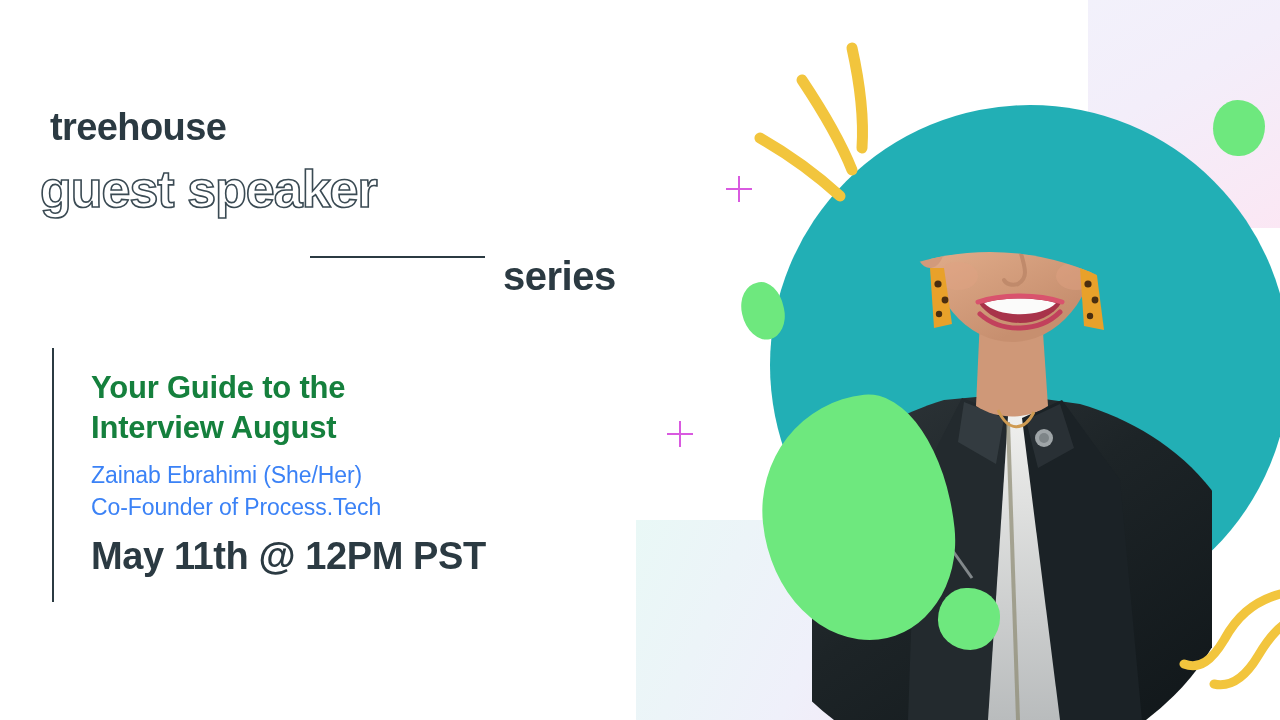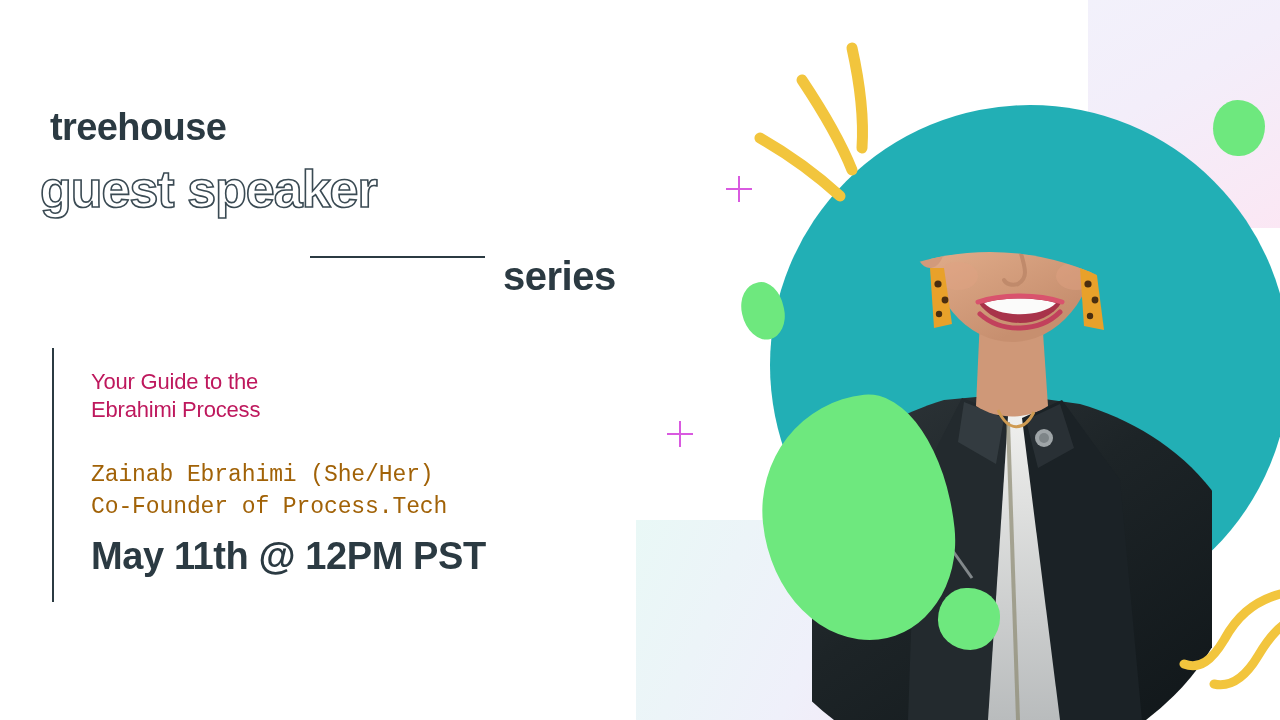--- a/index.html
+++ b/index.html
@@ -90,27 +90,27 @@
     color:#2b3a42;line-height:1;
   }
 
   .vbar{
     position:absolute;left:52px;top:348px;width:2px;height:254px;
     background:#2b3a42;
   }
 
   .talk-title{
     position:absolute;left:91px;top:368px;width:470px;
-    font-size:22px;font-weight:400;line-height:1.28;
-    color:#be185d;letter-spacing:-.2px;
+    font-size:31px;font-weight:700;line-height:1.28;
+    color:#15803d;letter-spacing:-.2px;
   }
   .speaker{
     position:absolute;left:91px;top:460px;width:470px;
     font-size:23px;font-weight:400;line-height:1.39;
-    color:#a16207;letter-spacing:-.1px;font-family:Liberation Mono, monospace;
+    color:#3b82f6;letter-spacing:-.1px;
   }
   .speaker div{white-space:nowrap;}
   .datetime{
     position:absolute;left:91px;top:536px;
     font-size:38px;font-weight:700;letter-spacing:-.4px;
     color:#2b3a42;line-height:1.1;white-space:nowrap;
   }
 </style>
 </head>
 <body>
@@ -267,21 +267,21 @@
 
     <div class="series-row">
       <div class="series-rule"></div>
       <div class="series-word">series</div>
     </div>
 
     <div class="vbar"></div>
 
     <div class="talk-title">
       <div>Your Guide to the</div>
-      <div>Ebrahimi Process</div>
+      <div>Interview August</div>
     </div>
 
     <div class="speaker">
       <div>Zainab Ebrahimi (She/Her)</div>
       <div>Co-Founder of Process.Tech</div>
     </div>
 
     <div class="datetime">May 11th @ 12PM PST</div>
   </div>
 

